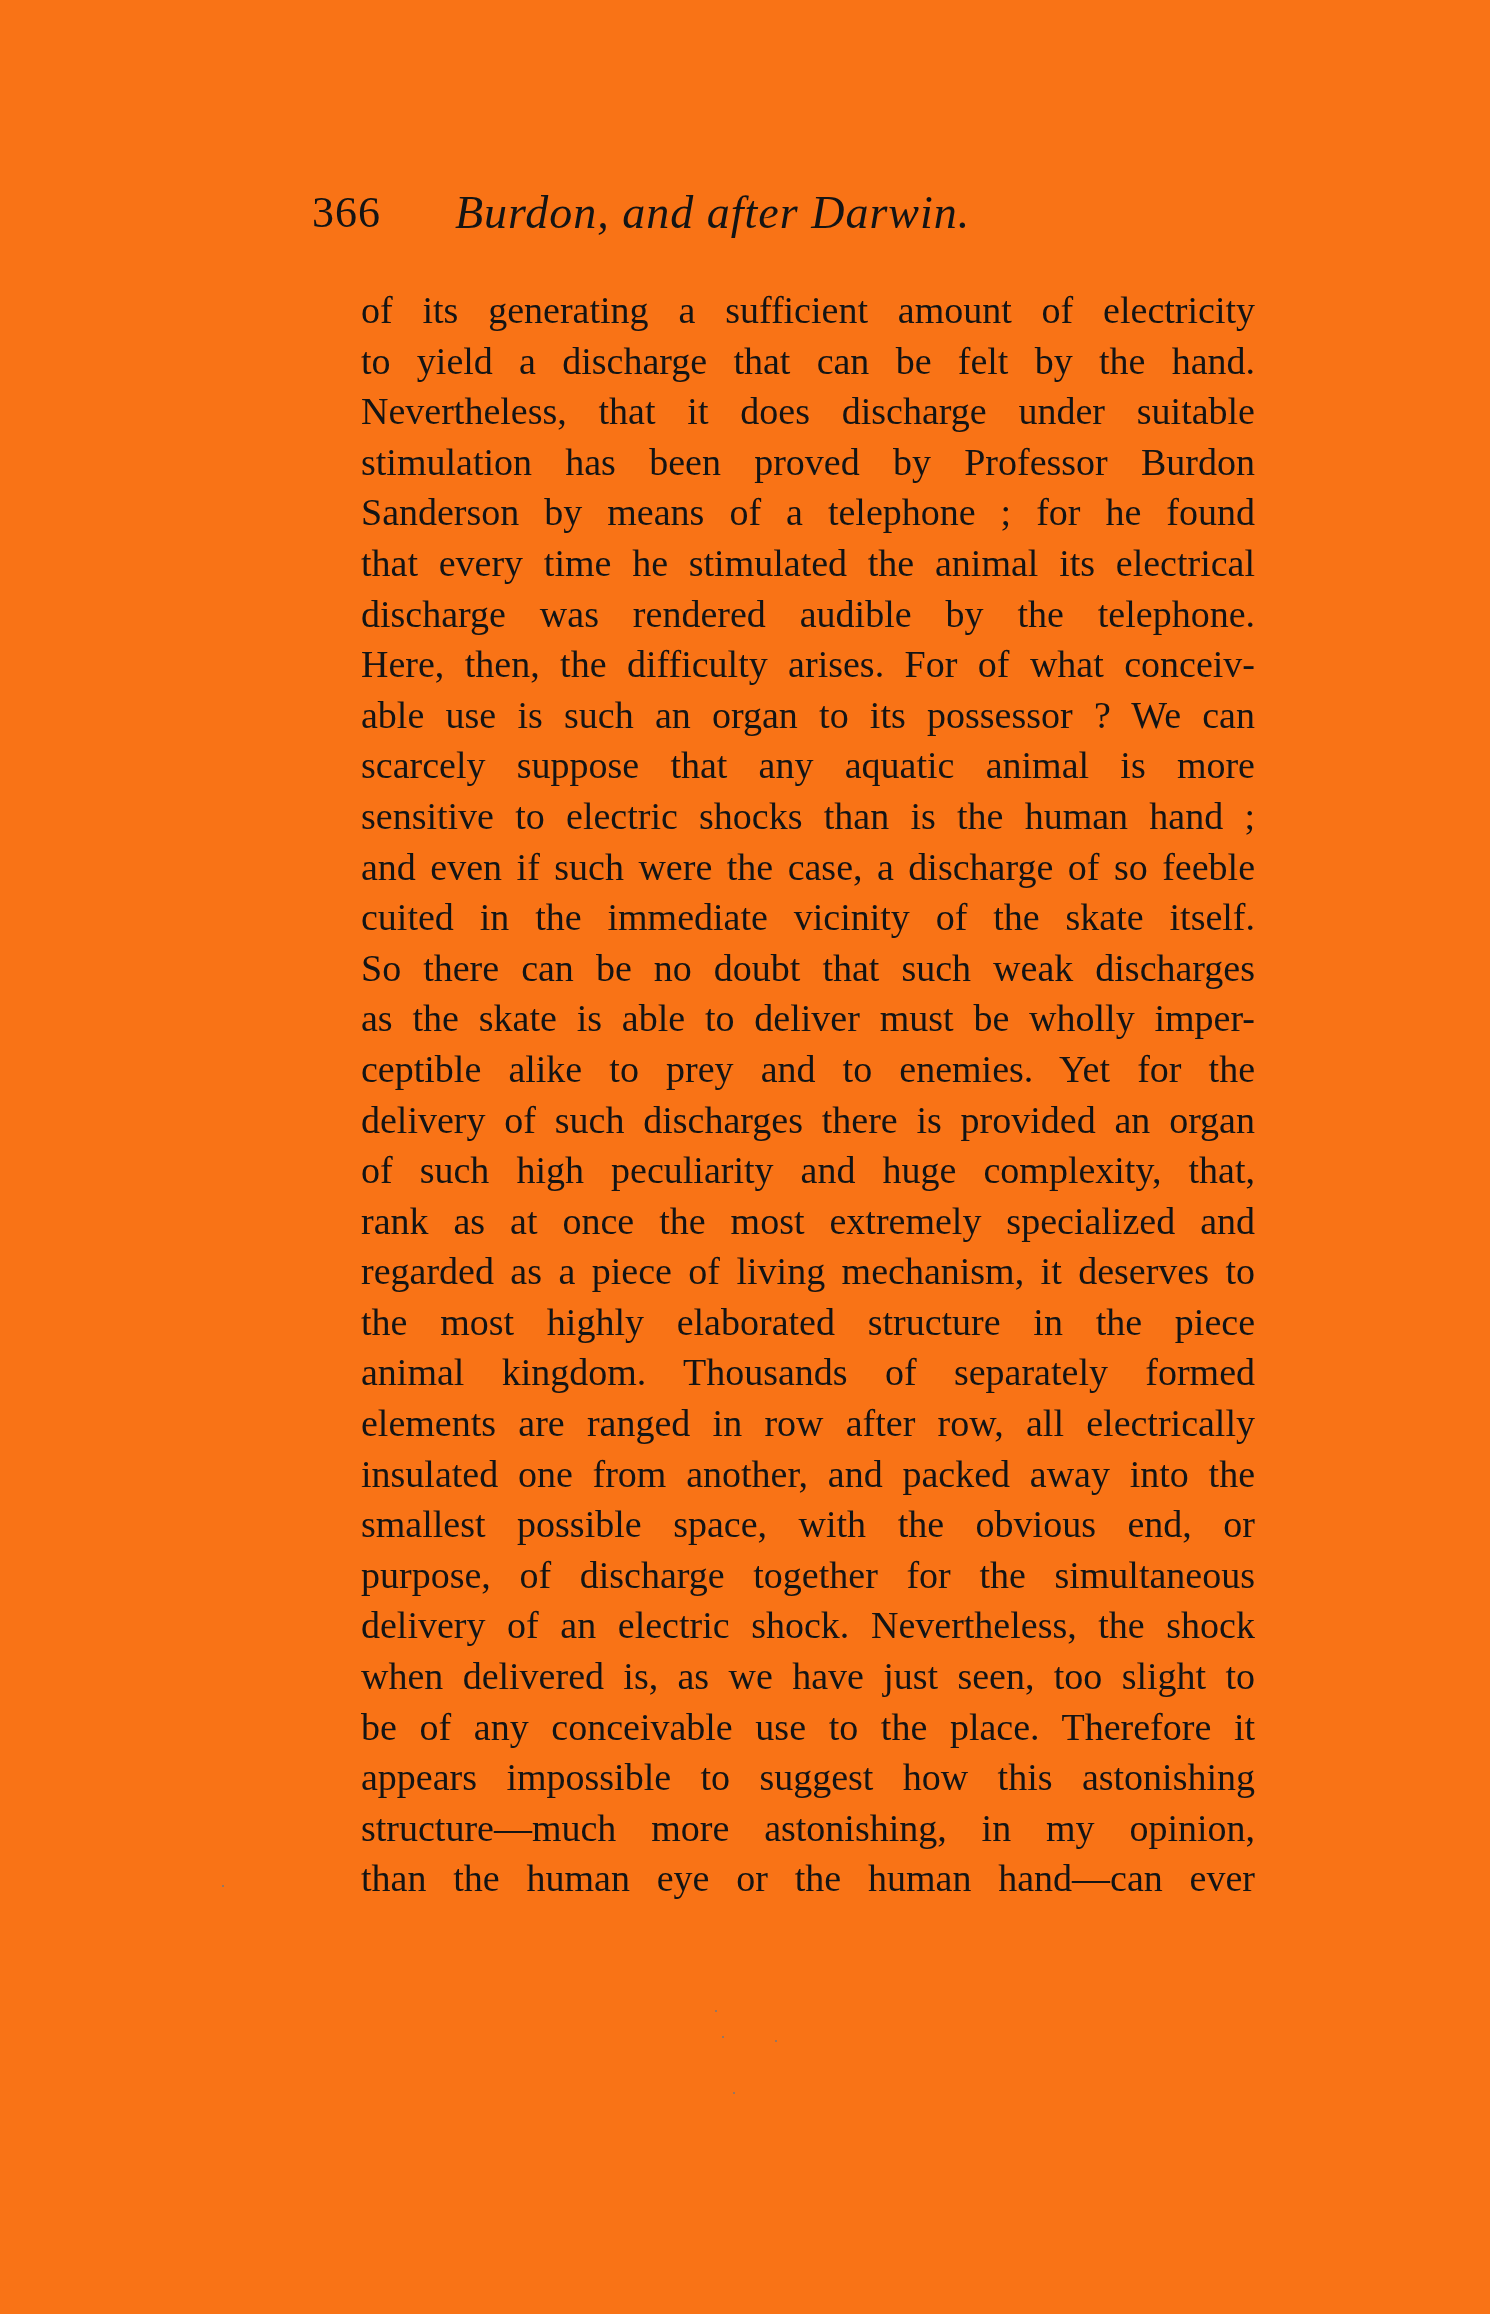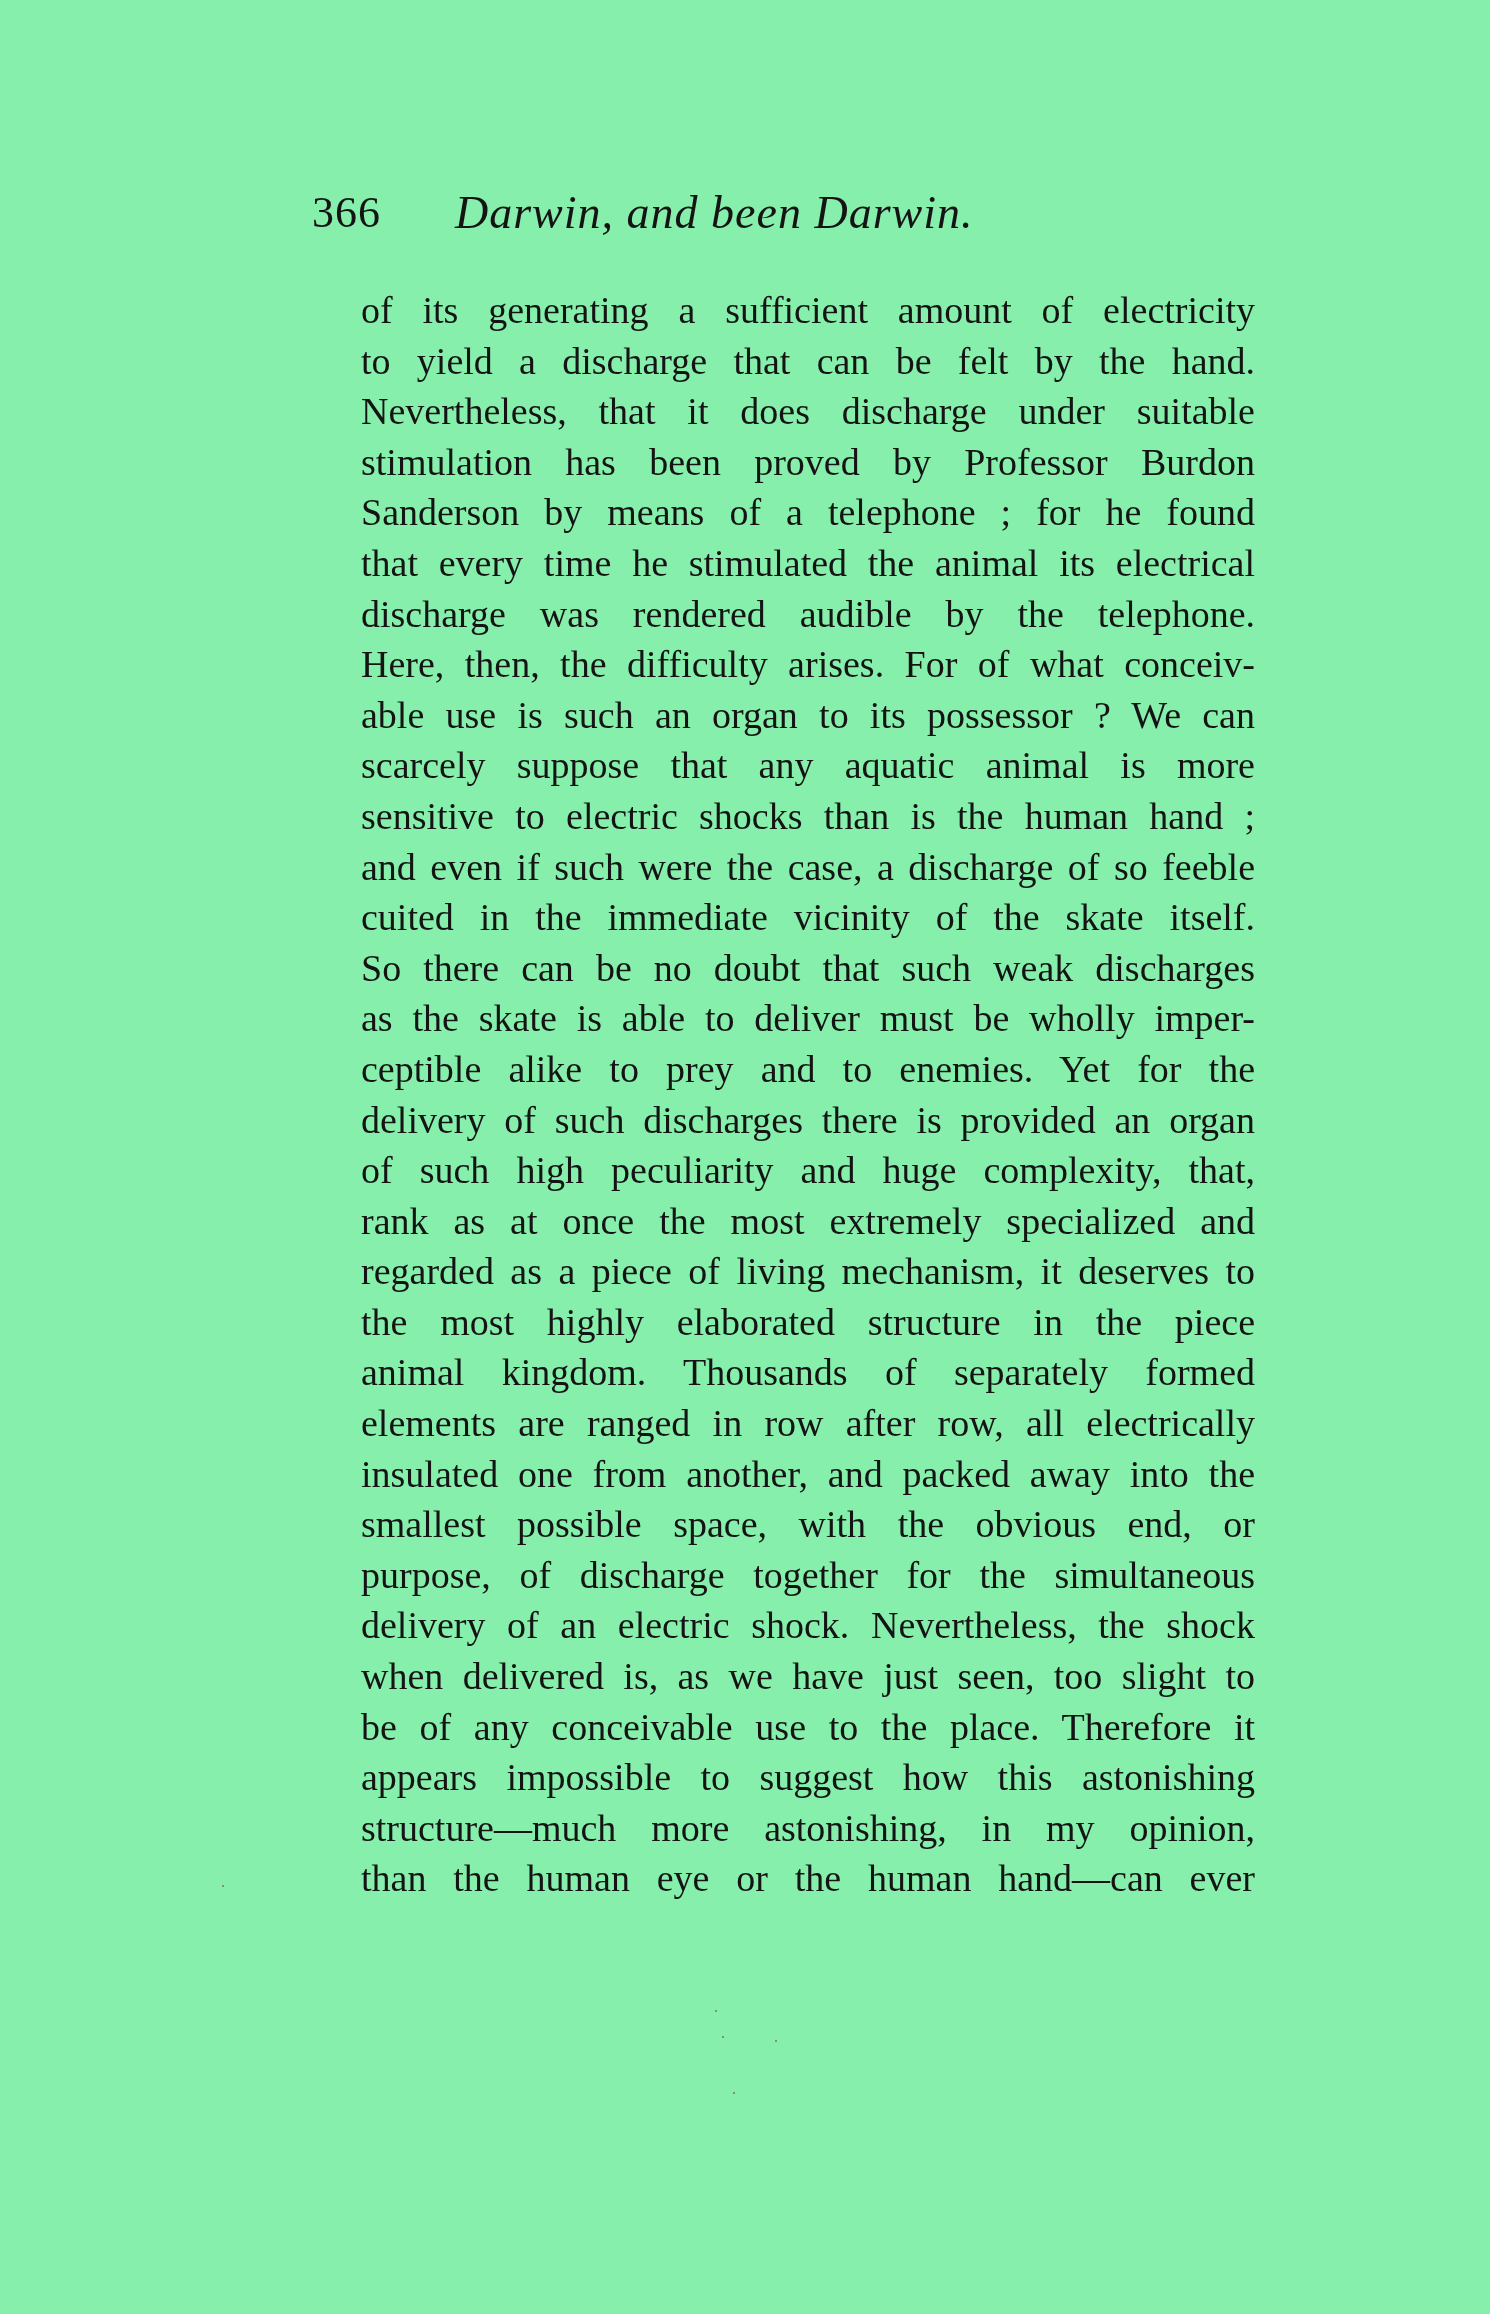--- a/index.html
+++ b/index.html
@@ -13,21 +13,21 @@
       position: relative;
       overflow: hidden;
       font-family: "Liberation Serif", "DejaVu Serif", serif;
       color: #141414;
     }
     .page {
       position: absolute;
       left: 0; top: 0;
       width: 1490px;
       height: 2314px;
-      background: #86efac;
+      background: #f97316;
     }
     .running-head {
       position: absolute;
       left: 312px;
       top: 183px;
       width: 940px;
       height: 60px;
       white-space: nowrap;
     }
     .page-number {
@@ -80,21 +80,21 @@
       border-radius: 1px;
     }
   </style>
 </head>
 <body>
 
 <div class="page">
 
   <div class="running-head">
     <span class="page-number">366</span>
-    <span class="running-title">Darwin, and been Darwin.</span>
+    <span class="running-title">Burdon, and after Darwin.</span>
   </div>
 
   <div class="body-text">
     <span class="line">of its generating a sufficient amount of electricity</span>
     <span class="line">to yield a discharge that can be felt by the hand.</span>
     <span class="line">Nevertheless, that it does discharge under suitable</span>
     <span class="line">stimulation has been proved by Professor Burdon</span>
     <span class="line">Sanderson by means of a telephone ; for he found</span>
     <span class="line">that every time he stimulated the animal its electrical</span>
     <span class="line">discharge was rendered audible by the telephone.</span>

